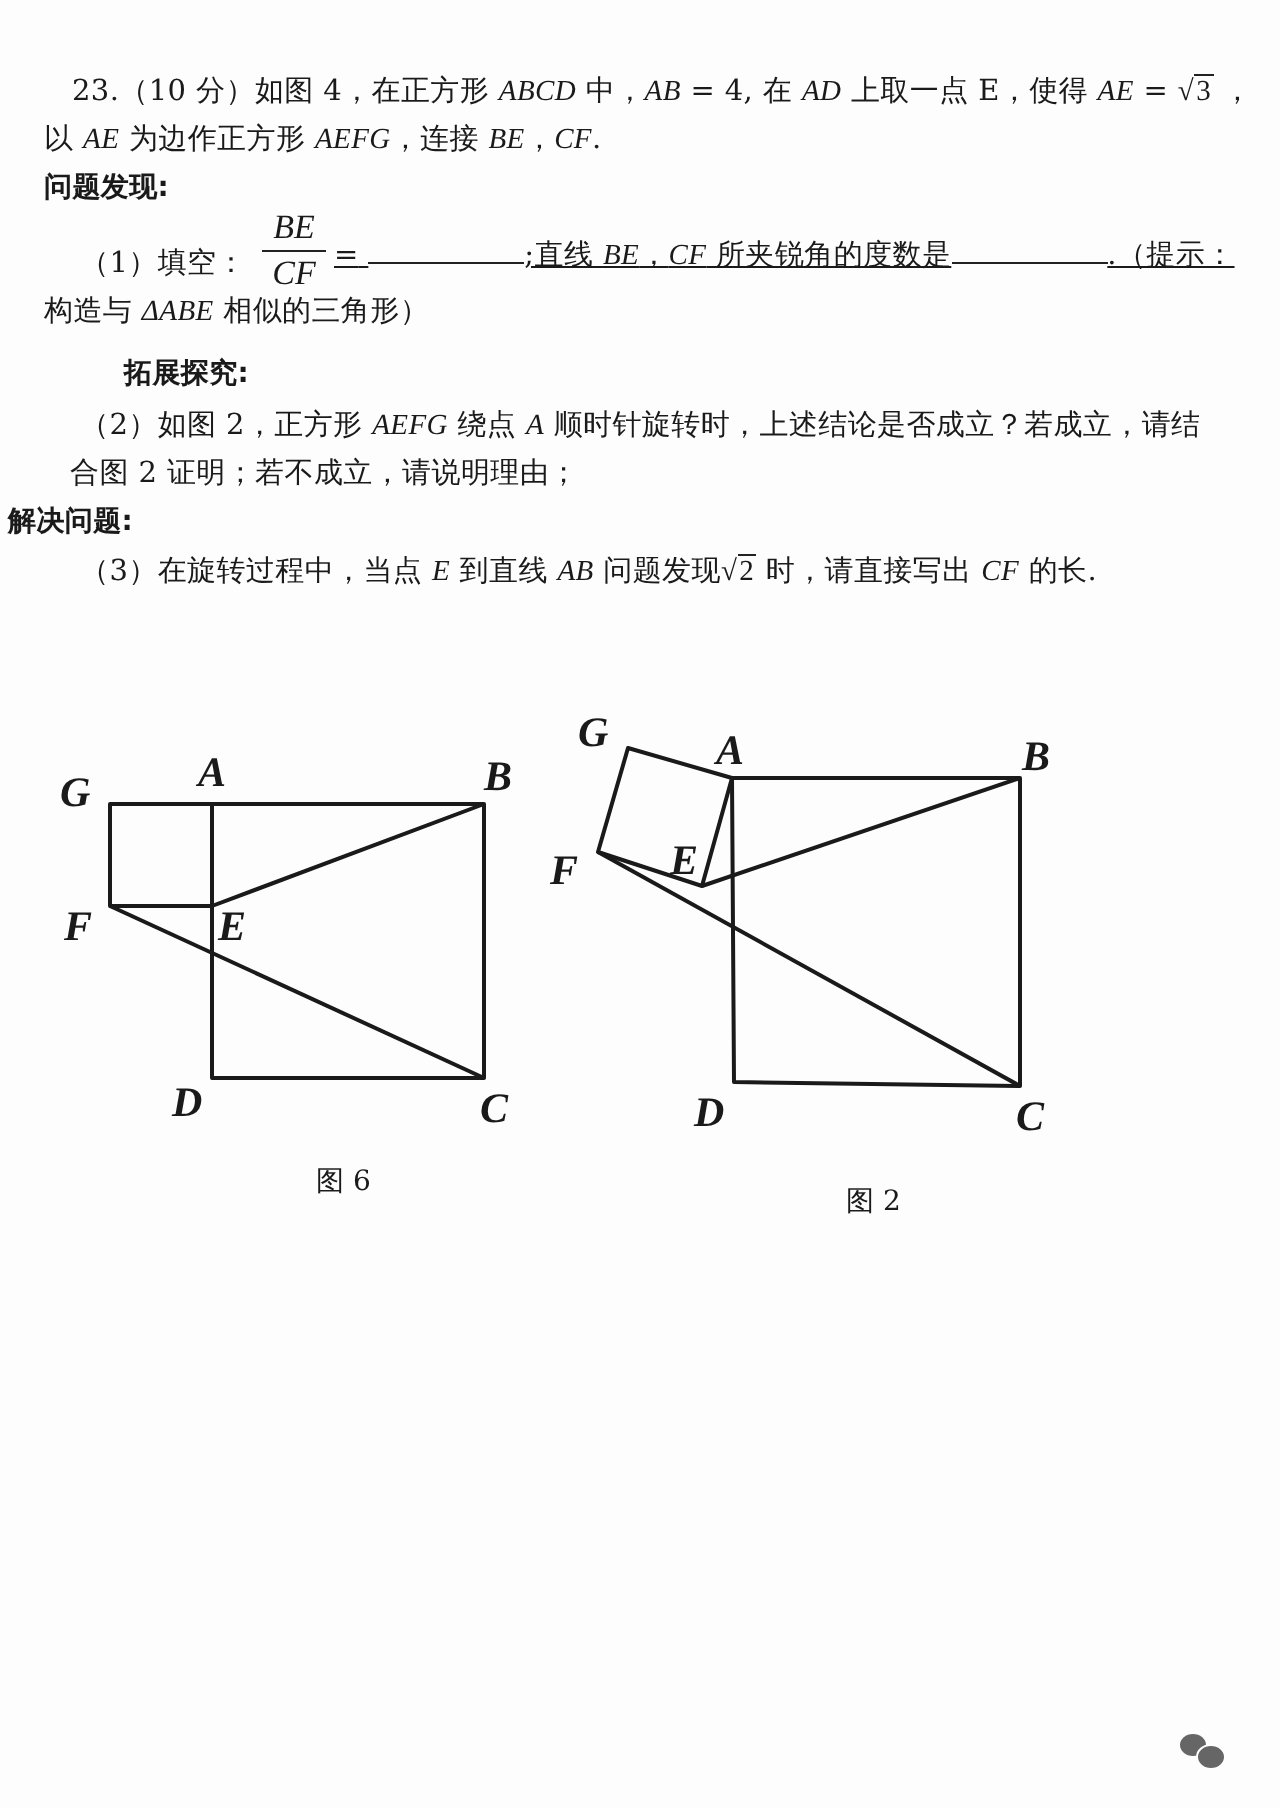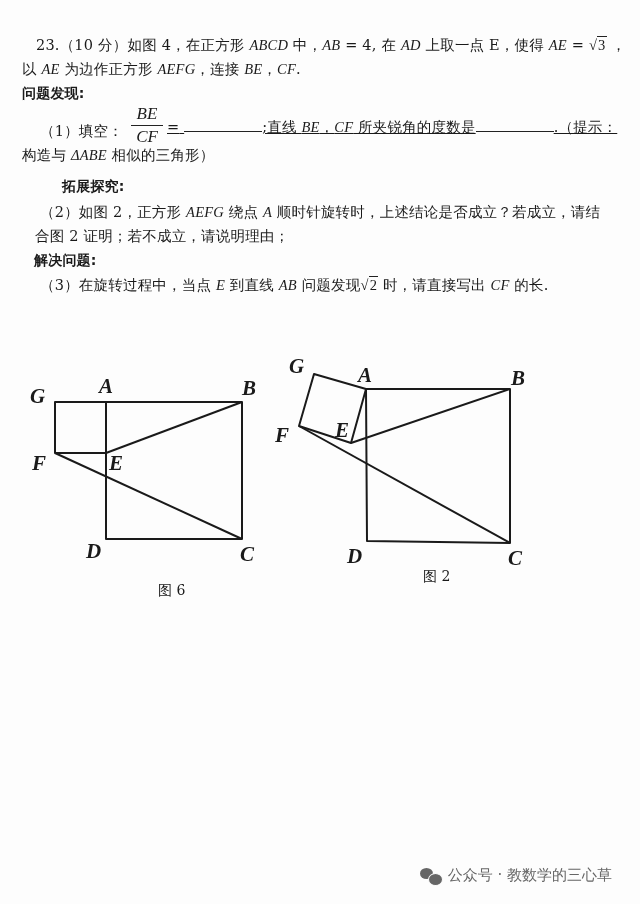--- a/index.html
+++ b/index.html
@@ -48,21 +48,21 @@
   <span>构造与 </span><span class="it">ΔABE</span><span> 相似的三角形）</span>
 </div>
 
 <div class="line bold" style="left:22px; top:178px;margin-left:40px;">拓展探究:</div>
 
 <div class="line" style="left:40px; top:203px;">
   <span>（2）如图 2，正方形 </span><span class="it">AEFG</span><span> 绕点 </span><span class="it">A</span><span> 顺时针旋转时，上述结论是否成立？若成立，请结</span>
 </div>
 <div class="line" style="left:22px; top:227px;margin-left:13px;">合图 2 证明；若不成立，请说明理由；</div>
 
-<div class="line bold" style="left:34px; top:252px;text-align:center;">解决问题:</div>
+<div class="line bold" style="left:4px; top:252px;text-align:center;">解决问题:</div>
 
 <div class="line" style="left:40px; top:276px;">
   <span>（3）在旋转过程中，当点 </span><span class="it">E</span><span> 到直线 </span><span class="it">AB</span><span> 问题发现</span><span class="sqrt">√<span class="rad">2</span></span><span> 时，请直接写出 </span><span class="it">CF</span><span> 的长.</span>
 </div>
 
 <svg width="640" height="904">
   <g stroke="#1a1a1a" stroke-width="2" fill="none" stroke-linejoin="round">
 
     <polyline points="106,402 242,402 242,539 106,539 106,402"></polyline>
 
@@ -91,21 +91,20 @@
     <text x="358" y="382">A</text>
     <text x="511" y="385">B</text>
     <text x="275" y="442">F</text>
     <text x="335" y="437">E</text>
     <text x="347" y="563">D</text>
     <text x="508" y="565">C</text>
   </g>
 </svg>
 
 <div class="fig-label" style="left:158px; top:582px;">图 6</div>
-<div class="fig-label" style="left:423px; top:568px;">图 2</div>
+<div class="fig-label" style="left:423px; top:592px;">图 2</div>
 
 <div class="footer">
   <span class="wechat">
     <span style="left:0; top:1px; width:13px; height:11px;"></span>
     <span style="left:8px; top:6px; width:13px; height:11px; border:1.5px solid #fdfdfd;"></span>
   </span>
-  <span>公众号 · 教数学的三心草</span>
 </div>
 
 </body></html>

